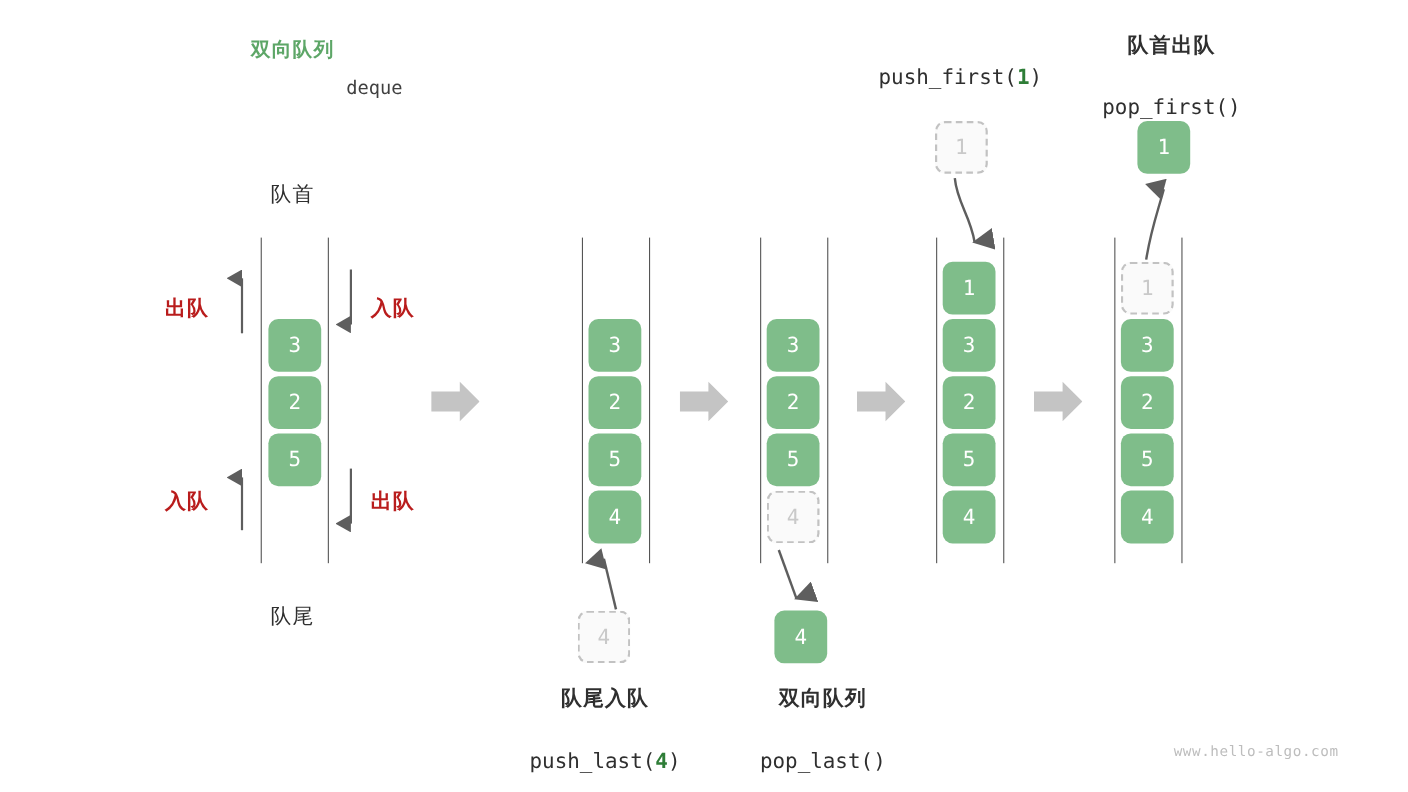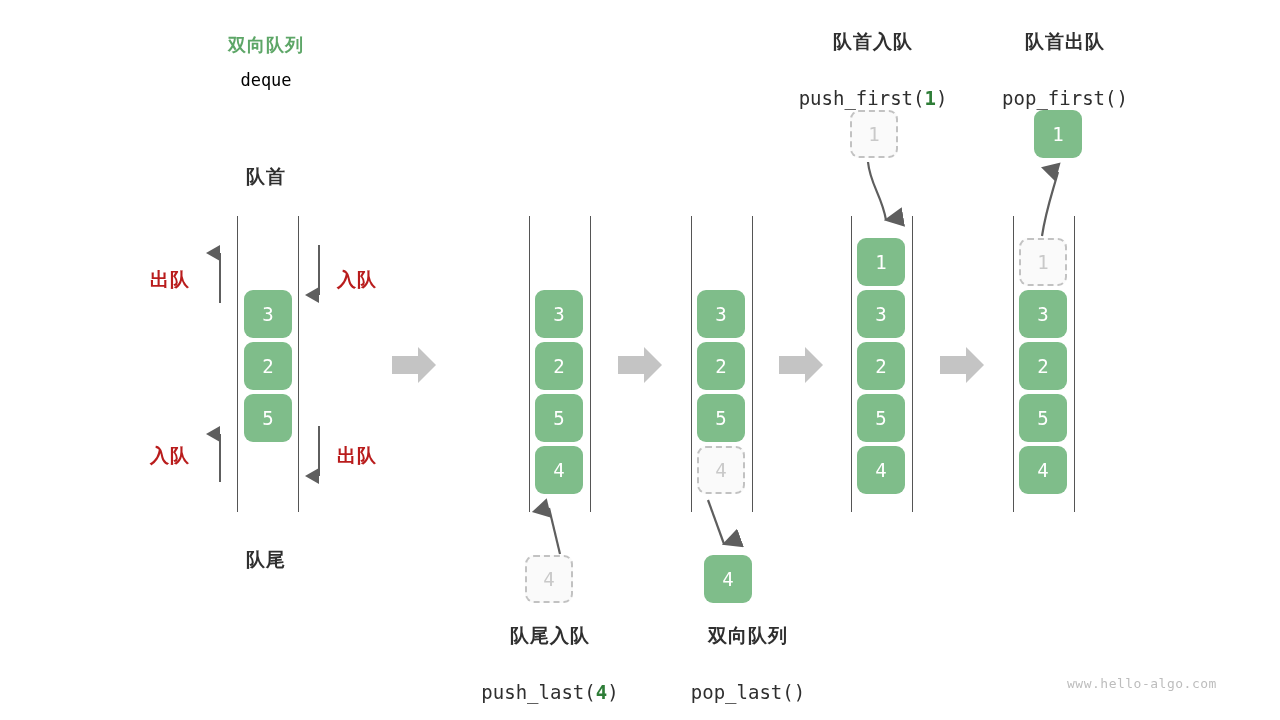--- a/index.html
+++ b/index.html
@@ -24,22 +24,22 @@
   .title-cn {
     font-size: 18px;
     font-weight: bold;
     color: #5da667;
     text-align: center;
     white-space: nowrap;
     letter-spacing: 1px;
   }
   .title-en {
     font-size: 17px;
-    color: #000000;
-    text-align: center;
+    color: #404040;
+    text-align: right;
     white-space: nowrap;
     font-family: "DejaVu Sans Mono", "Liberation Mono", monospace;
   }
 
   
   .cap {
     text-align: center;
     white-space: nowrap;
   }
   .cap .cn {
@@ -55,21 +55,21 @@
     line-height: 30px;
     font-family: "DejaVu Sans Mono", "Liberation Mono", monospace;
     white-space: pre;
     margin-top: 27px;
   }
   .cap .code .hl { color: #2e7d37; font-weight: bold; }
 
   
   .end-label {
     font-size: 19px;
-    font-weight: bold;
+    font-weight: normal;
     color: #2f2f2f;
     text-align: center;
     white-space: nowrap;
     letter-spacing: 1px;
   }
 
   
   .side-label {
     font-size: 19px;
     font-weight: bold;
@@ -255,21 +255,20 @@
   <svg class="abs thin" style="left:860px; top:160px;" width="40" height="76">
     <defs>
       <marker id="mPF" markerWidth="9" markerHeight="9" refX="4.5" refY="8" orient="auto">
         <path d="M0,0 L9,0 L4.5,9 Z" fill="#5e5e5e"></path>
       </marker>
     </defs>
     <path d="M8,2 C10,24 22,36 26,60" stroke="#5e5e5e" stroke-width="2.2" fill="none" marker-end="url(#mPF)"></path>
   </svg>
 
   <div class="abs cap" style="left:768px; top:28px; width:210px;">
-    <div class="cn">队首入队</div>
     <div class="code"><span>push_first(</span><span class="hl">1</span><span>)</span></div>
   </div>
 
   <svg class="abs step-arrow" style="left:940px; top:345px;" viewBox="0 0 44 40">
     <path d="M0,11 L26,11 L26,2 L44,20 L26,38 L26,29 L0,29 Z" fill="#c4c4c4"></path>
   </svg>
 
   <div class="abs rail" style="left:1013px; top:216px; height:296px;"></div>
   <div class="abs rail" style="left:1074px; top:216px; height:296px;"></div>
   <div class="abs" id="col-5" style="left:1019px; top:238px;">

